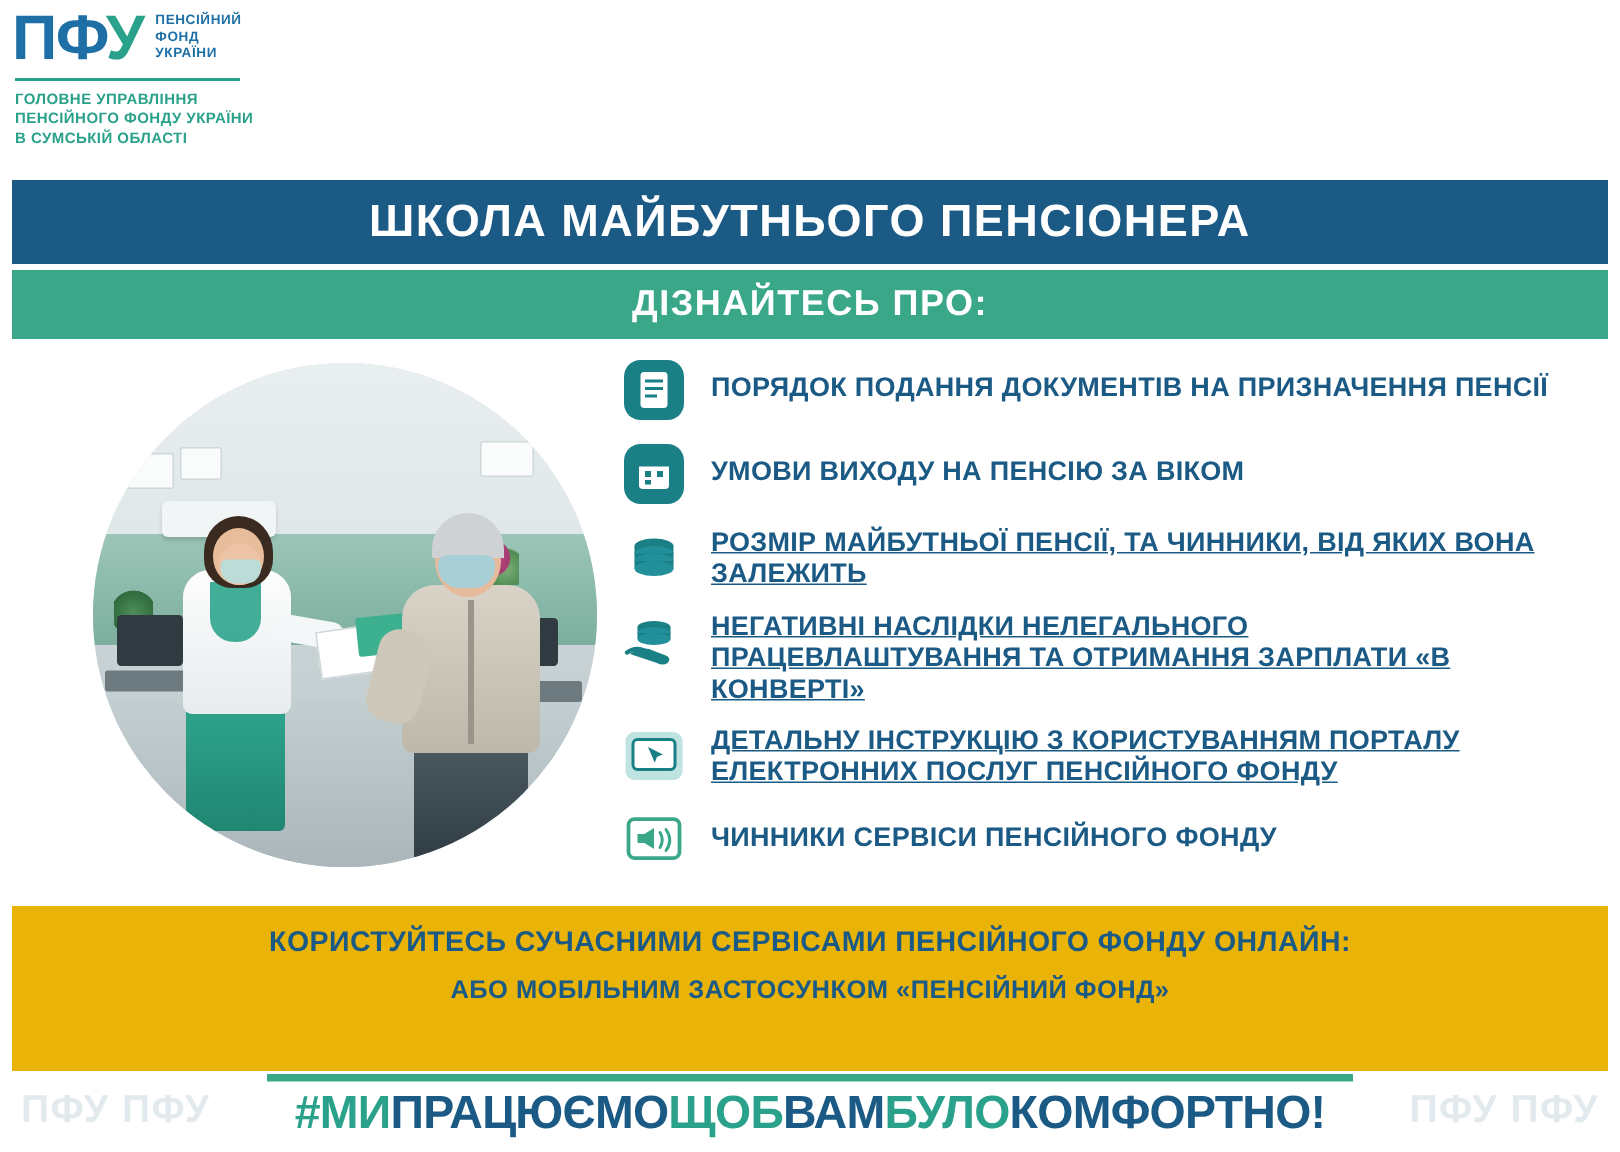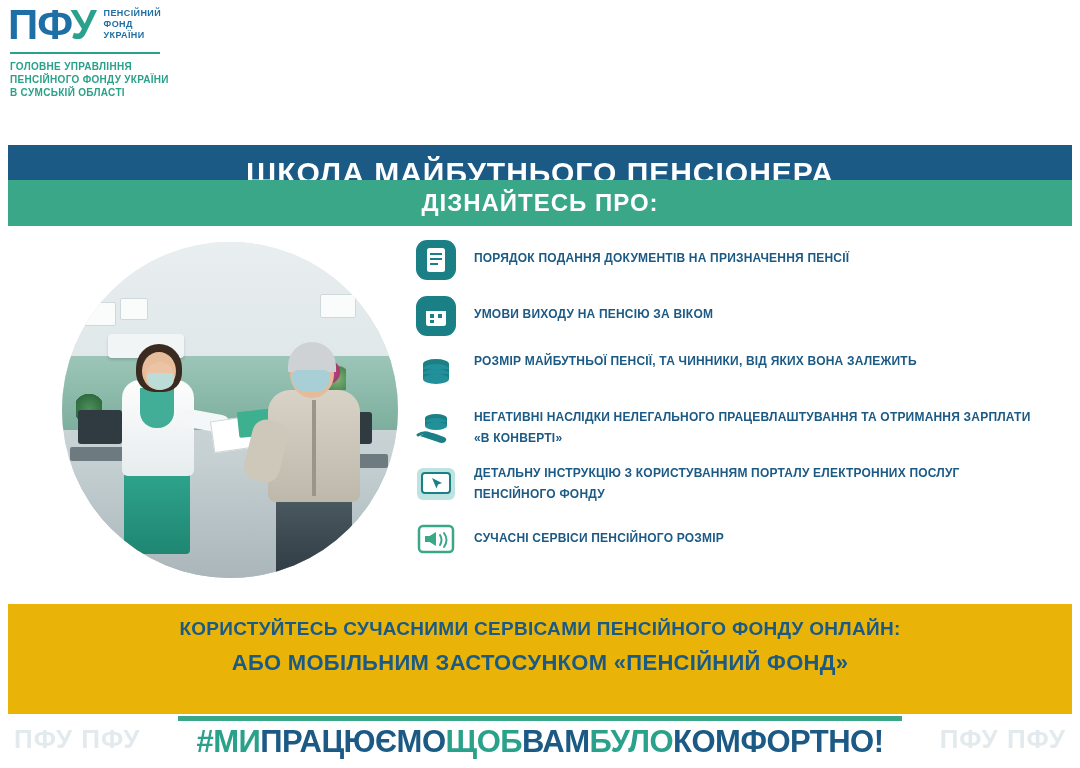--- a/index.html
+++ b/index.html
@@ -70,21 +70,20 @@
   .title-bar {
     position: absolute;
     left: 8px;
     top: 120px;
     width: 1064px;
     height: 56px;
     background: #1b5a85;
     display: flex;
     align-items: center;
     justify-content: center;
-    margin-top: 25px;
   }
   .title-bar .t {
     color: #ffffff;
     font-size: 30px;
     font-weight: bold;
     letter-spacing: 1px;
   }
   .subtitle-bar {
     position: absolute;
     left: 8px;
@@ -348,29 +347,29 @@
   .item .ico {
     flex: 0 0 auto;
     width: 44px;
     height: 44px;
     margin-right: 16px;
     display: flex;
     align-items: center;
     justify-content: center;
   }
   .item .txt {
-    font-size: 12px;
+    font-size: 18px;
     font-weight: bold;
     color: #1b5a85;
     line-height: 21px;
     letter-spacing: 0.2px;
     padding-top: 10px;
     max-width: 560px;
   }
-  .item.two .txt { padding-top: 1px; }
+  .item.two .txt { padding-top: 1px; text-decoration: underline; }
 
   
   .callout {
     position: absolute;
     left: 8px;
     top: 604px;
     width: 1064px;
     height: 110px;
     background: #eab308;
     text-align: center;
@@ -384,21 +383,21 @@
   }
   .callout .line2 {
     padding-top: 6px;
     font-size: 26px;
     font-weight: bold;
     color: #1b5a85;
     letter-spacing: .5px;
   }
   .callout .line3 {
     padding-top: 10px;
-    font-size: 22px;
+    font-size: 17px;
     font-weight: bold;
     color: #1b5a85;
     letter-spacing: .3px;
   }
 
   
   .footer {
     position: absolute;
     left: 8px;
     top: 714px;
@@ -576,21 +575,21 @@
     <div class="item">
       <div class="ico">
         <svg width="44" height="44" viewBox="0 0 44 44" aria-hidden="true">
           <rect x="5" y="8" width="34" height="26" rx="4" fill="#ffffff" stroke="#3aa888" stroke-width="2.5"></rect>
           <path d="M14 19 l8 -5 v14 l-8 -5 z" fill="#3aa888"></path>
           <rect x="11" y="18" width="5" height="6" fill="#3aa888"></rect>
           <path d="M26 17 q3 5 0 10" stroke="#3aa888" stroke-width="2" fill="none" stroke-linecap="round"></path>
           <path d="M30 15 q5 7 0 14" stroke="#3aa888" stroke-width="2" fill="none" stroke-linecap="round"></path>
         </svg>
       </div>
-      <div class="txt">СУЧАСНІ СЕРВІСИ ПЕНСІЙНОГО РОЗМІР</div>
+      <div class="txt">ЧИННИКИ СЕРВІСИ ПЕНСІЙНОГО ФОНДУ</div>
     </div>
 
   </div>
 
   <div class="callout">
     <div class="line1">КОРИСТУЙТЕСЬ СУЧАСНИМИ СЕРВІСАМИ ПЕНСІЙНОГО ФОНДУ ОНЛАЙН:</div>
     <div class="line3">АБО МОБІЛЬНИМ ЗАСТОСУНКОМ «ПЕНСІЙНИЙ ФОНД»</div>
   </div>
 
   <div class="footer">

